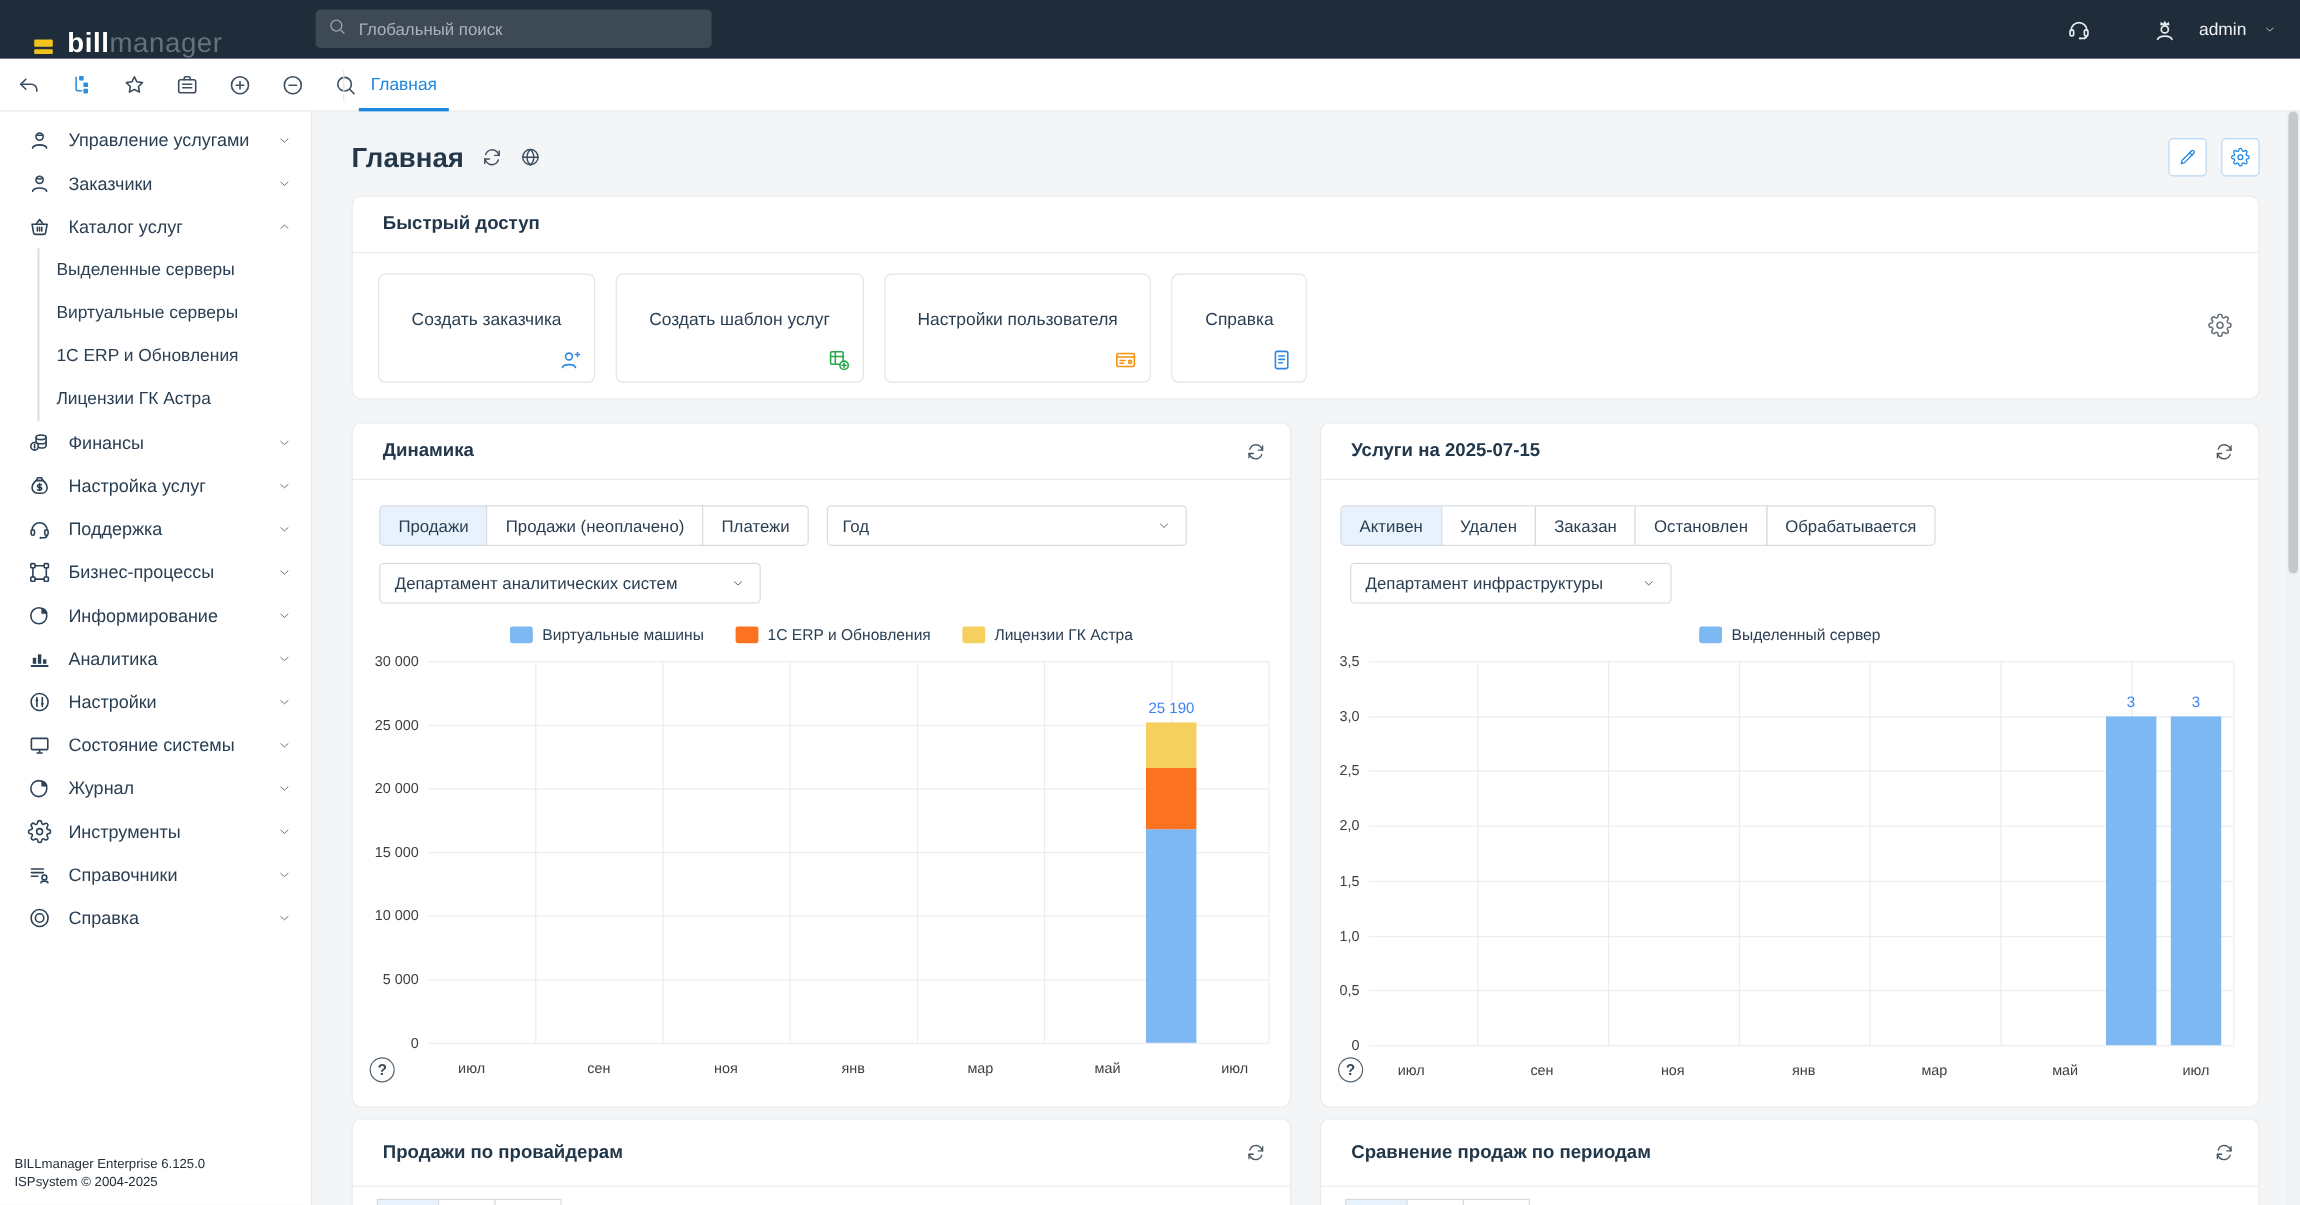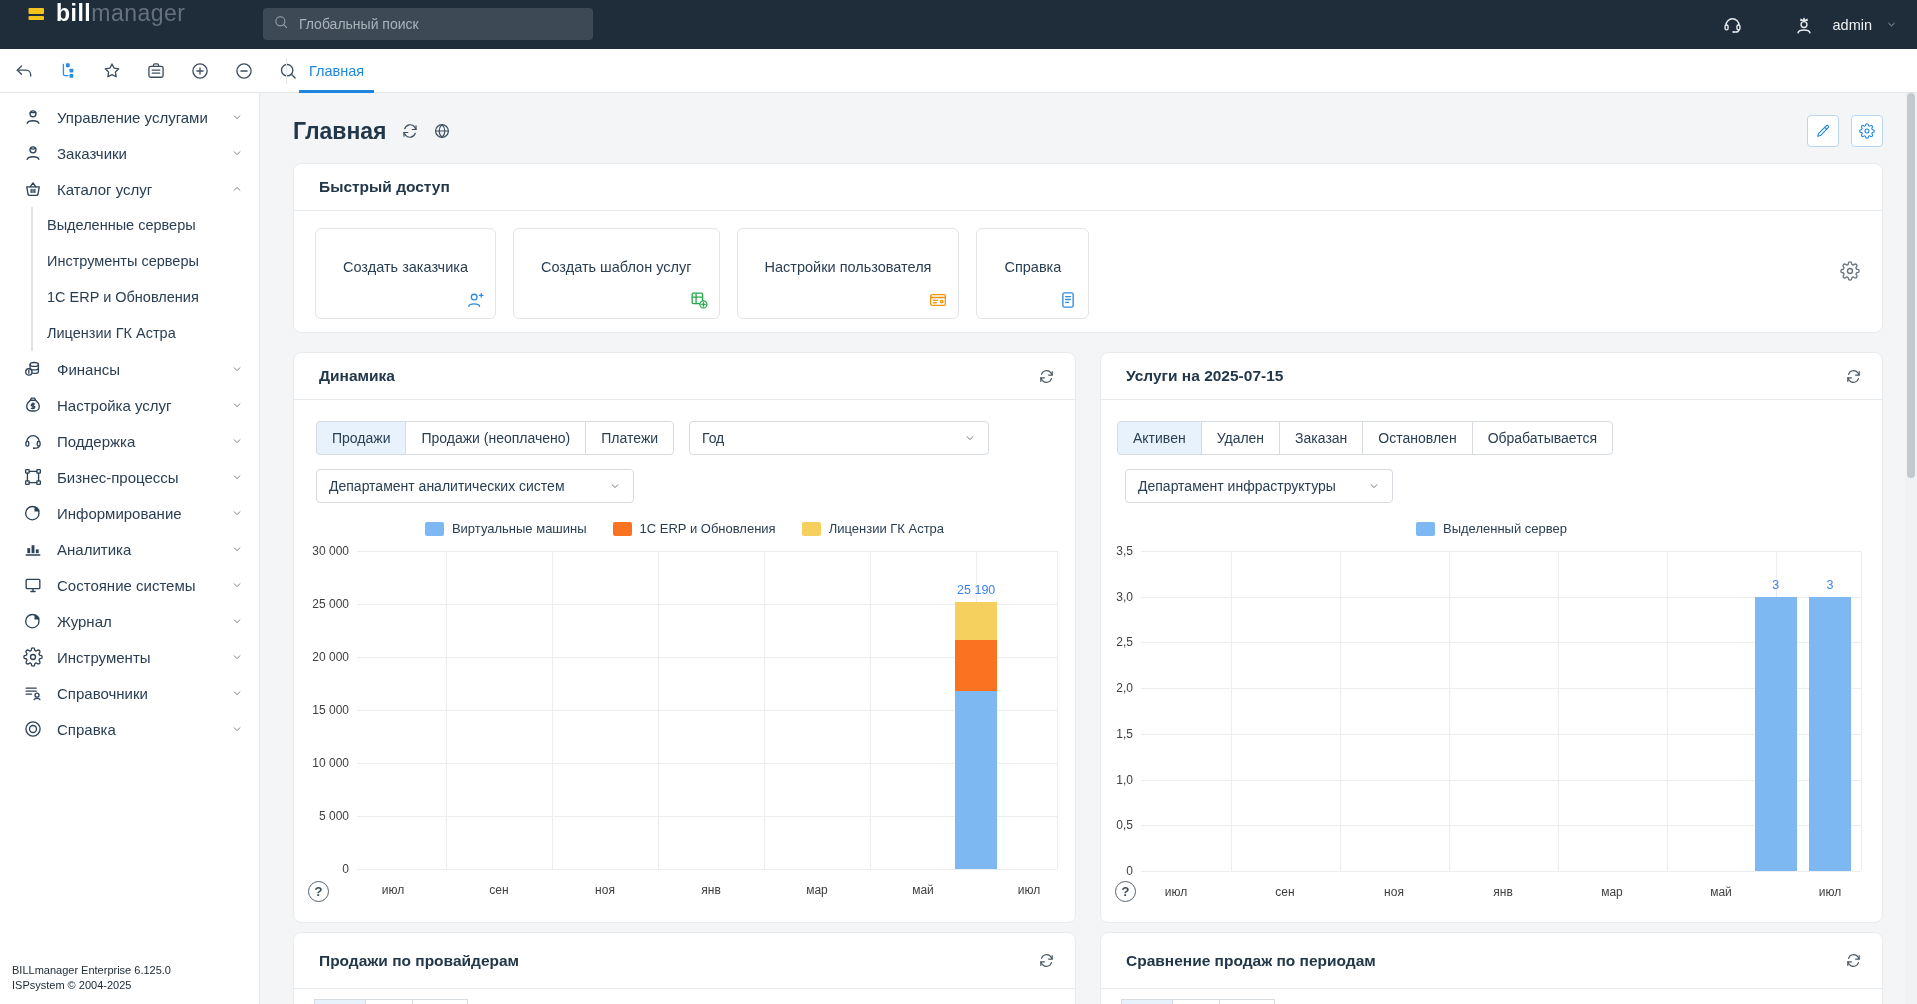--- a/index.html
+++ b/index.html
@@ -1,20 +1,20 @@
 <!DOCTYPE html>
 <html><head>
 <meta charset="utf-8">
 <style>
   html,body{margin:0;padding:0;width:1917px;height:1004px;overflow:hidden;
     font-family:"Liberation Sans","DejaVu Sans",sans-serif;background:#f4f5f7;}
   .screen{position:absolute;inset:0;}
   
   .topbar{position:absolute;left:0;top:0;width:1917px;height:49px;background:#1f2c3a;}
-  .logo{position:absolute;left:26px;top:0;height:49px;display:flex;align-items:flex-start;cursor:pointer;}
+  .logo{position:absolute;left:26px;top:0;height:49px;display:flex;align-items:flex-end;cursor:pointer;}
   .logo-mark{display:inline-flex;margin-right:6px;}
   .logo-bill{color:#ffffff;font-size:23px;font-weight:700;letter-spacing:.5px;}
   .logo-manager{color:#66717d;font-size:23px;font-weight:400;letter-spacing:.5px;}
   .global-search{position:absolute;left:263px;top:8px;width:330px;height:32px;background:#3d4a56;
     border-radius:4px;display:flex;align-items:center;padding:0 10px;box-sizing:border-box;}
   .global-search input{flex:1;background:transparent;border:none;outline:none;color:#f0abfc;
     font-size:14px;margin-left:8px;font-family:inherit;}
   .global-search input::placeholder{color:#aab3bb;}
   .topbar-right{position:absolute;right:20px;top:0;height:49px;display:flex;align-items:center;gap:14px;}
   .admin-label{color:#eef1f3;font-size:14.5px;margin-left:2px;cursor:pointer;}
@@ -244,21 +244,21 @@
           </span>
           <span class="s-label">Каталог услуг</span>
           <span class="s-chev">
             <svg viewBox="0 0 24 24" width="12" height="12" fill="none" stroke="#5d6f7e" stroke-width="1.6" stroke-linecap="round" stroke-linejoin="round" style="color:#5d6f7e">
               <path d="M6 14.5L12 9l6 5.5"></path>
             </svg>
           </span>
         </div>
         <div class="side-sub">
           <div class="side-sub-item">Выделенные серверы</div>
-          <div class="side-sub-item">Инструменты серверы</div>
+          <div class="side-sub-item">Виртуальные серверы</div>
           <div class="side-sub-item">1C ERP и Обновления</div>
           <div class="side-sub-item">Лицензии ГК Астра</div>
         </div>
         <div class="side-item">
           <span class="s-icon">
             <svg viewBox="0 0 24 24" width="20" height="20" fill="none" stroke="#2c4257" stroke-width="1.6" stroke-linecap="round" stroke-linejoin="round" style="color:#2c4257">
               <ellipse cx="13.5" cy="6.5" rx="5" ry="2.3"></ellipse>
               <path d="M8.5 6.5v4.2c0 1.3 2.2 2.3 5 2.3s5-1 5-2.3V6.5"></path>
               <path d="M18.5 10.7v4.2c0 1.3-2.2 2.3-5 2.3-1 0-2-.1-2.8-.4"></path>
               <circle cx="7" cy="15.5" r="3.8"></circle>
@@ -338,20 +338,36 @@
         <div class="side-item">
           <span class="s-icon">
             <svg viewBox="0 0 24 24" width="20" height="20" fill="none" stroke="#2c4257" stroke-width="1.6" stroke-linecap="round" stroke-linejoin="round" style="color:#2c4257">
               <path d="M4 19.2h16" stroke-width="2"></path>
               <rect x="5.2" y="11" width="3.4" height="6" fill="currentColor" stroke="none"></rect>
               <rect x="10.3" y="7.5" width="3.4" height="9.5" fill="currentColor" stroke="none"></rect>
               <rect x="15.4" y="12.5" width="3.4" height="4.5" fill="currentColor" stroke="none"></rect>
             </svg>
           </span>
           <span class="s-label">Аналитика</span>
+          <span class="s-chev">
+            <svg viewBox="0 0 24 24" width="12" height="12" fill="none" stroke="#5d6f7e" stroke-width="1.6" stroke-linecap="round" stroke-linejoin="round" style="color:#5d6f7e">
+              <path d="M6 9.5l6 5.5 6-5.5"></path>
+            </svg>
+          </span>
+        </div>
+        <div class="side-item">
+          <span class="s-icon">
+            <svg viewBox="0 0 24 24" width="20" height="20" fill="none" stroke="#2c4257" stroke-width="1.6" stroke-linecap="round" stroke-linejoin="round" style="color:#2c4257">
+              <circle cx="12" cy="12" r="8.5"></circle>
+              <path d="M9.3 7.5v9M14.7 7.5v9"></path>
+              <circle cx="9.3" cy="10.3" r="1.3" fill="currentColor" stroke="none"></circle>
+              <circle cx="14.7" cy="13.7" r="1.3" fill="currentColor" stroke="none"></circle>
+            </svg>
+          </span>
+          <span class="s-label">Настройки</span>
           <span class="s-chev">
             <svg viewBox="0 0 24 24" width="12" height="12" fill="none" stroke="#5d6f7e" stroke-width="1.6" stroke-linecap="round" stroke-linejoin="round" style="color:#5d6f7e">
               <path d="M6 9.5l6 5.5 6-5.5"></path>
             </svg>
           </span>
         </div>
         <div class="side-item">
           <span class="s-icon">
             <svg viewBox="0 0 24 24" width="20" height="20" fill="none" stroke="#2c4257" stroke-width="1.6" stroke-linecap="round" stroke-linejoin="round" style="color:#2c4257">
               <rect x="3.8" y="5.2" width="16.4" height="11.2" rx="1.2"></rect>

